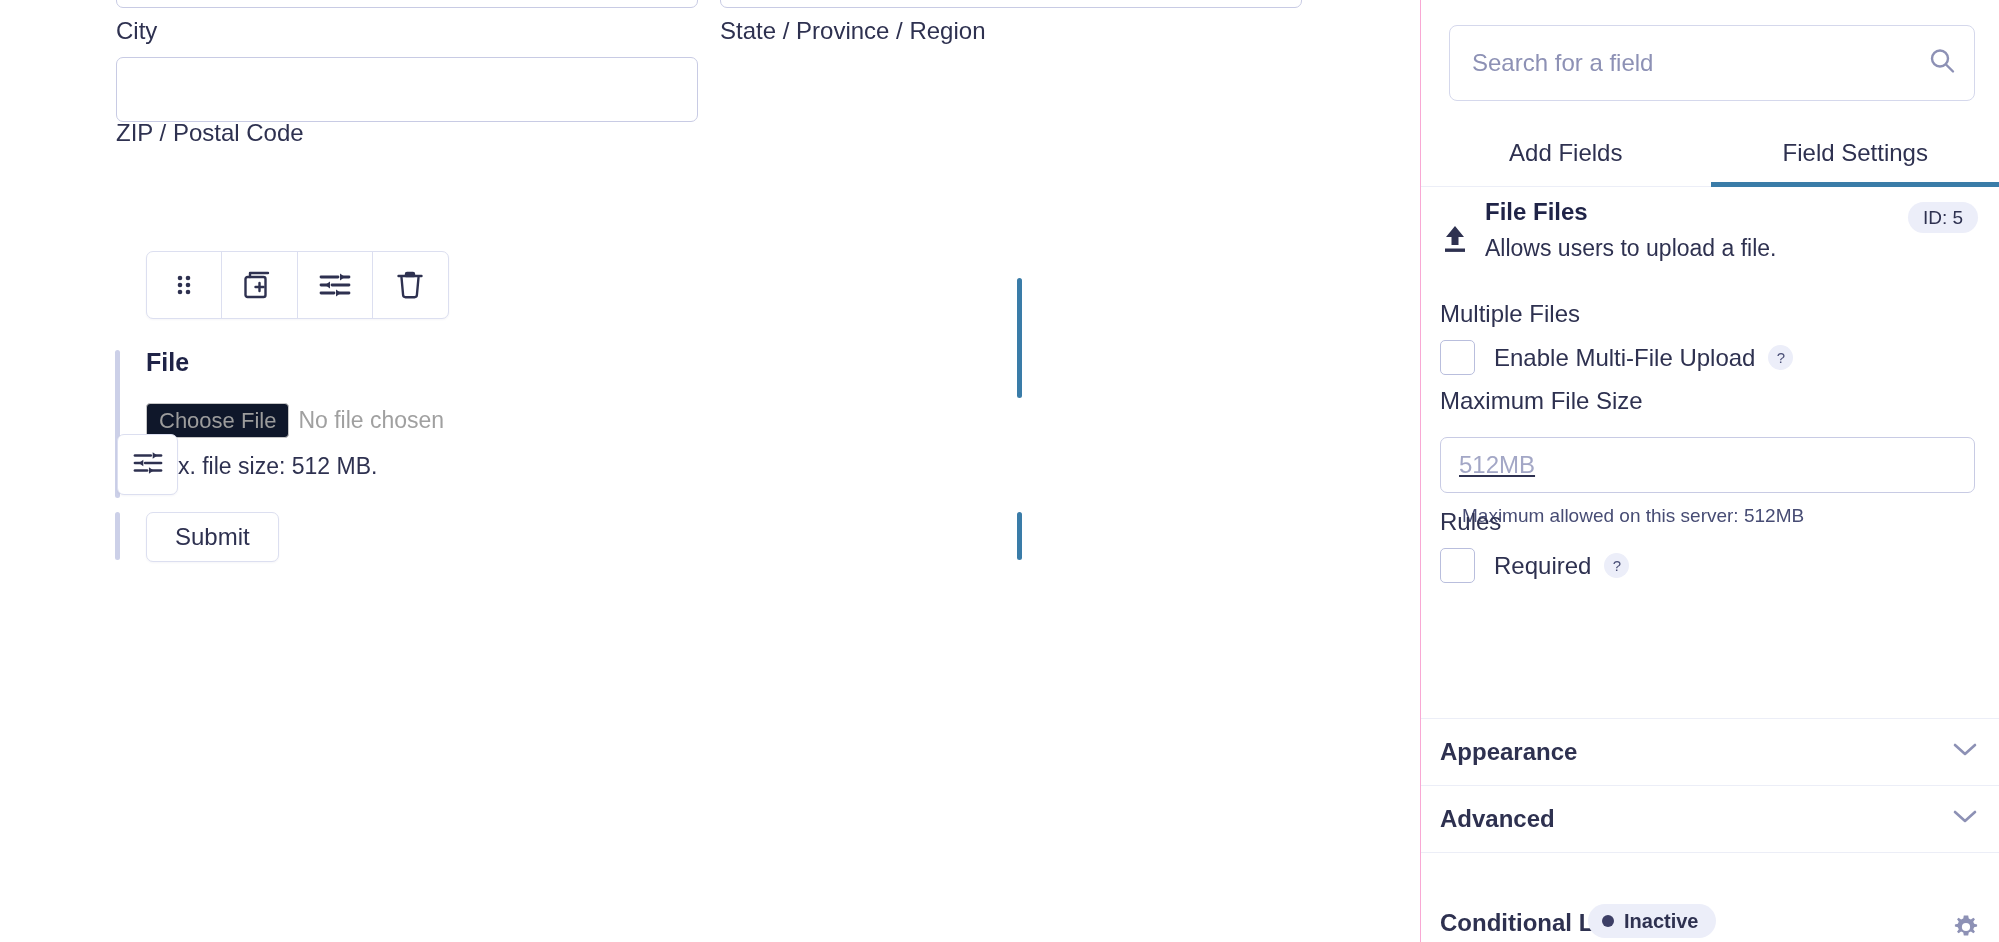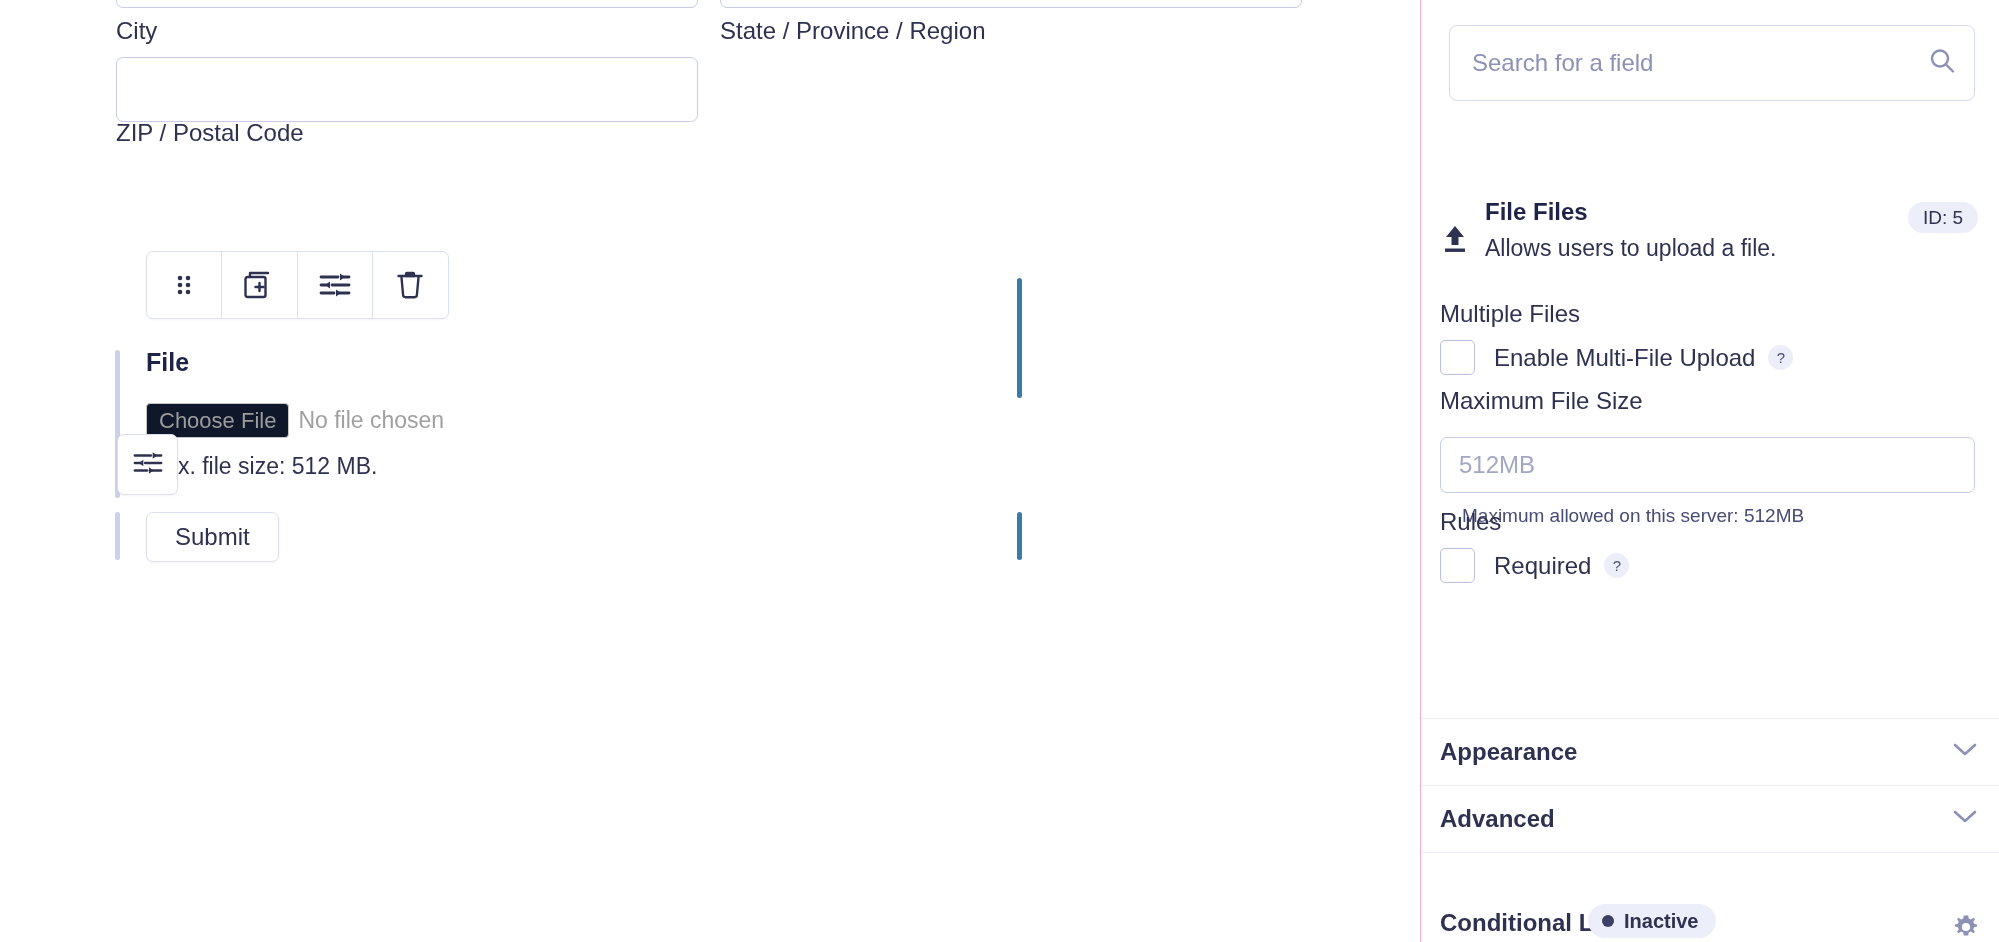--- a/index.html
+++ b/index.html
@@ -229,20 +229,21 @@
     position: absolute; left: 19px; top: 437px;
     width: 535px; height: 56px;
     border: 1px solid #c8cbe4;
     border-radius: 7px;
     background: #fff;
     font-family: "Liberation Sans", sans-serif;
     font-size: 24px;
     color: #2e3150;
     padding: 0 18px;
     outline: none;
+    text-decoration: underline;
   }
   #max-size-input::placeholder { color: #a3a7c6; }
   #max-size-hint {
     position: absolute; left: 19px; top: 506px;
     font-size: 19px; color: #474c74; line-height: 1; margin-left: 22px;
   }
 
   .panel-divider {
     position: absolute; left: 0; width: 579px; height: 1px;
     background: #eceef7;
@@ -399,20 +400,24 @@
     <div id="field-search-wrap">
       <input id="field-search-input" type="text" placeholder="Search for a field" style="">
       <span id="search-icon">
         <svg width="30" height="30" viewBox="0 0 30 30" fill="none" stroke="#8d91b5" stroke-width="2.4" stroke-linecap="round">
           <circle cx="13" cy="12.5" r="8"></circle>
           <line x1="19" y1="18.5" x2="26" y2="25.5"></line>
         </svg>
       </span>
     </div>
 
+    <div id="panel-tabs">
+      <div class="tab">Add Fields</div>
+      <div class="tab active">Field Settings</div>
+    </div>
 
     <div id="field-header">
       <span id="upload-icon-wrap">
         <svg width="34" height="34" viewBox="0 0 34 34">
           <path d="M17 4 L26 15 H20.5 V23 H13.5 V15 H8 Z" fill="#2e3150"></path>
           <rect x="7" y="26.5" width="20" height="3.4" fill="#2e3150"></rect>
         </svg>
       </span>
       <div id="field-header-title">File Files</div>
       <div id="field-header-desc">Allows users to upload a file.</div>

